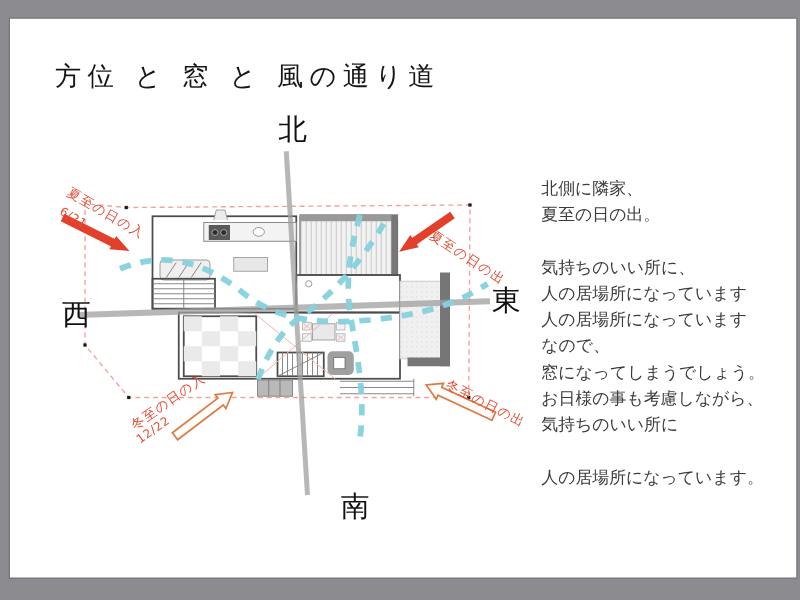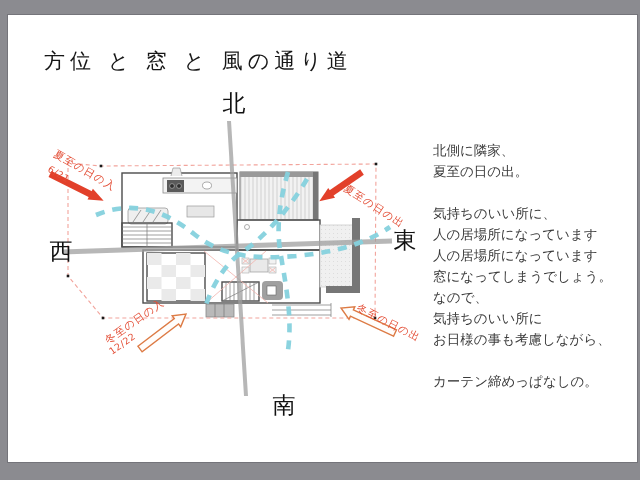--- a/index.html
+++ b/index.html
@@ -156,19 +156,19 @@
   <text class="compasslabel" x="284" y="413" text-anchor="middle" font-size="24">南</text>
 </svg>
 
 <div class="panel">
   <div class="pline">北側に隣家、</div>
   <div class="pline">夏至の日の出。</div>
   <div class="pline"></div>
   <div class="pline">気持ちのいい所に、</div>
   <div class="pline">人の居場所になっています</div>
   <div class="pline">人の居場所になっています</div>
+  <div class="pline">なので、</div>
   <div class="pline">窓になってしまうでしょう。</div>
-  <div class="pline">なので、</div>
+  <div class="pline">お日様の事も考慮しながら、</div>
   <div class="pline">気持ちのいい所に</div>
-  <div class="pline">お日様の事も考慮しながら、</div>
   <div class="pline"></div>
-  <div class="pline">カーテン締めっぱなしの。</div>
+  <div class="pline">人の居場所になっています。</div>
 </div>
 
 </body></html>

